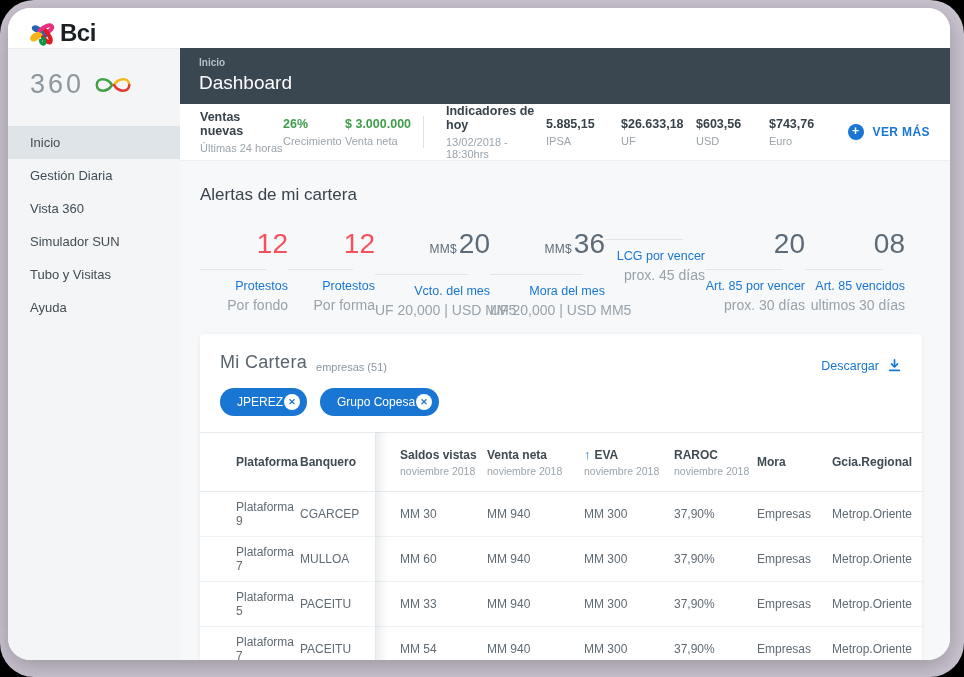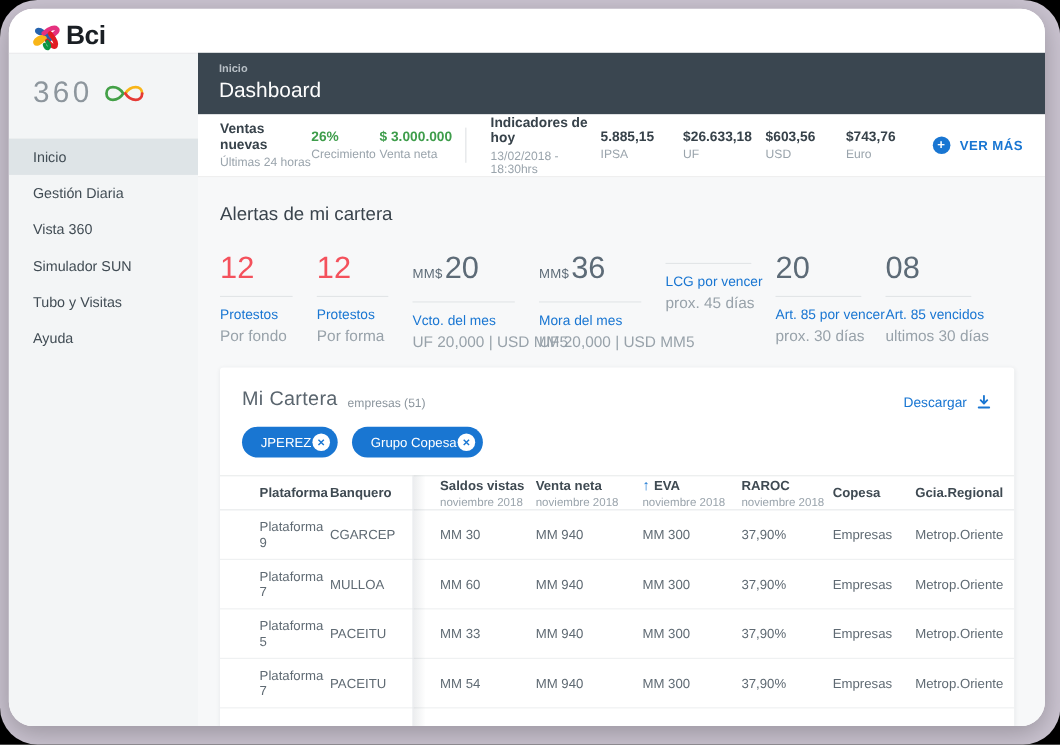--- a/index.html
+++ b/index.html
@@ -86,21 +86,21 @@
     font-size:12px; font-weight:700; line-height:15px; text-align:center;
     display:inline-block;
   }
   .ver-mas .t { font-size:12px; font-weight:700; color:#1976d2; letter-spacing:0.4px; }
   
   .alerts { padding:24px 20px 16px 20px; }
   .alerts-title { font-size:17px; color:#3a444d; font-weight:500; }
   .alert-cards { display:flex; margin-top:24px; }
   .ac1{width:88px;} .ac2{width:87px;} .ac3{width:115px;} .ac4{width:115px;}
   .ac5{width:100px;} .ac6{width:100px;} .ac7{width:100px;}
-  .alert-card { cursor:pointer; }
+  .alert-card { cursor:pointer;text-align:right; }
   .alert-num { font-size:28px; color:#5d6b77; font-weight:400; line-height:30px; white-space:nowrap; }
   .alert-num .prefix { font-size:12px; font-weight:500; margin-right:2px; letter-spacing:0.2px; }
   .alert-num.red { color:#f4515c; }
   .alert-rule { height:1px; background:#e2e5e7; margin:10px 0 9px 0; width:calc(100% - 22px); }
   .alert-label { font-size:12.5px; color:#1976d2; font-weight:500; }
   .alert-sub { font-size:14px; color:#98a2aa; margin-top:4px; white-space:nowrap; }
   
   .cartera {
     flex:1; margin:0 28px 0 20px;
     background:#fff;
@@ -135,21 +135,21 @@
     display:flex; align-items:center; justify-content:center;
     cursor:pointer;
   }
   
   .table-wrap { flex:1; position:relative; min-height:0; }
   .trow {
     display:grid;
     grid-template-columns:100px 75px 112px 97px 90px 83px 75px auto;
     align-items:center;
   }
-  .thead { height:32px; border-top:1px solid #e9ebec; border-bottom:1px solid #e6e9ea; }
+  .thead { height:60px; border-top:1px solid #e9ebec; border-bottom:1px solid #e6e9ea; }
   .th { padding-right:6px; cursor:pointer; }
   .th:first-child, .td:first-child { padding-left:36px; }
   .trow > :nth-child(3) { padding-left:25px; }
   .th-label { font-size:12px; color:#3f4a52; font-weight:700; display:flex; align-items:center; }
   .th-sub { font-size:10.5px; color:#9aa4ac; margin-top:3px; }
   .sort-arrow { color:#1976d2; font-size:13px; margin-right:4px; font-weight:400; }
   .tbody-row { height:45px; border-bottom:1px solid #eef0f1; cursor:pointer; }
   .td { font-size:12px; color:#5f6a73; }
   .freeze-shadow {
     position:absolute; left:175px; top:0; bottom:0; width:12px;
@@ -357,21 +357,21 @@
                     <span class="sort-arrow">↑</span>
                     <span>EVA</span>
                   </div>
               <div class="th-sub">noviembre 2018</div>
             </div>
             <div class="th">
               <div class="th-label">RAROC</div>
               <div class="th-sub">noviembre 2018</div>
             </div>
             <div class="th">
-              <div class="th-label">Copesa</div>
+              <div class="th-label">Mora</div>
             </div>
             <div class="th">
               <div class="th-label">Gcia.Regional</div>
             </div>
           </div>
 
           <div class="trow tbody-row">
             <div class="td">Plataforma 9</div>
             <div class="td">CGARCEP</div>
             <div class="td">MM 30</div>

